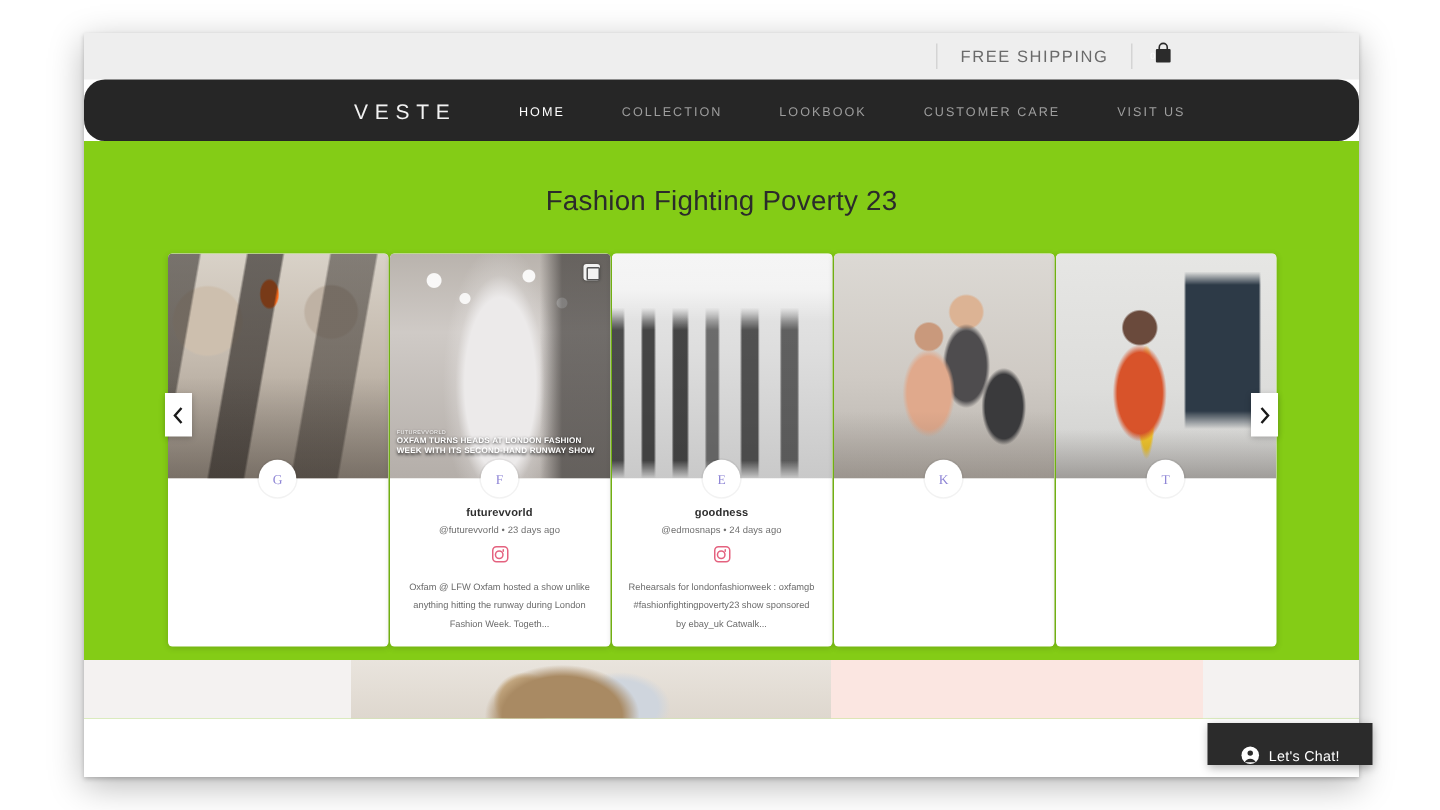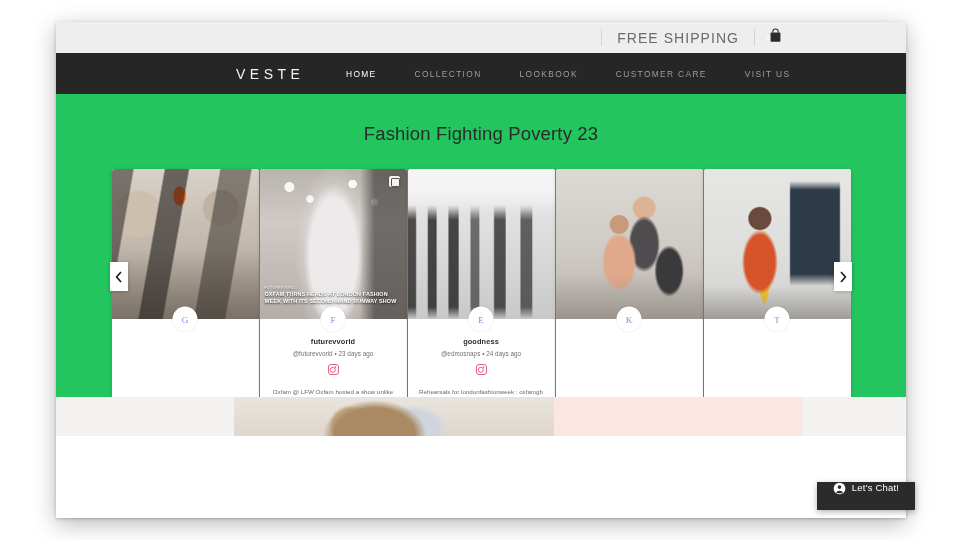--- a/index.html
+++ b/index.html
@@ -73,21 +73,21 @@
     font-size: 8.5px;
     color: #555;
     letter-spacing: .3px;
   }
   .divider-v {
     width: 1px;
     height: 17px;
     background: #d4d4d4;
   }
   .shipping-text {
-    font-size: 14px;
+    font-size: 11px;
     letter-spacing: 1.05px;
     color: #6a6a6a;
     padding: 0 15px;
     text-align: center;
   }
   .cart-wrap {
     display: flex;
     align-items: center;
     padding-left: 14px;
     position: relative;
@@ -103,20 +103,21 @@
     pointer-events: none;
   }
 
   
   .navbar {
     height: 41px;
     background: #262626;
     display: flex;
     align-items: center;
     position: relative;
+    border-radius: 14px;
   }
   .brand {
     position: absolute;
     left: 180px;
     color: #f2f2f2;
     font-size: 14px;
     letter-spacing: 4.5px;
     font-family: "Liberation Sans", sans-serif;
     font-weight: 400;
   }
@@ -131,22 +132,22 @@
     font-size: 8.4px;
     letter-spacing: 1.35px;
     color: #9e9e9e;
     text-decoration: none;
     white-space: nowrap;
   }
   .navlink.active { color: #ffffff; }
 
   
   .content {
-    background: #22c55e;
-    height: 342px;
+    background: #84cc16;
+    height: 385px;
     position: relative;
   }
   .page-title {
     text-align: center;
     padding-top: 29px;
     font-size: 18.5px;
     color: #2b2b2b;
     font-weight: 400;
     letter-spacing: .15px;
     font-family: "Liberation Sans", sans-serif;
@@ -318,25 +319,25 @@
   .fs-left  { flex: 0 0 178px; background: #f4f2f1; }
   .fs-photo { flex: 0 0 320px; position: relative; overflow: hidden; background:#e6e2dd; }
   .fs-pink  { flex: 0 0 248px; background: #fbe6e1; }
   .fs-right { flex: 1 1 auto; background: #f4f2f1; }
 
   
   .chat-btn {
     position: absolute;
     right: 45px;
     bottom: 30px;
-    width: 98px;
+    width: 110px;
     height: 28px;
     background: #2b2b2b;
     display: flex;
-    align-items: flex-start;
+    align-items: flex-end;
     justify-content: center;
     gap: 6px;
     z-index: 20;
     box-shadow: 0 2px 6px rgba(0,0,0,.3);
     cursor: pointer;
   }
   .chat-btn .chat-label {
     color: #ffffff;
     font-size: 9.5px;
     letter-spacing: .2px;

